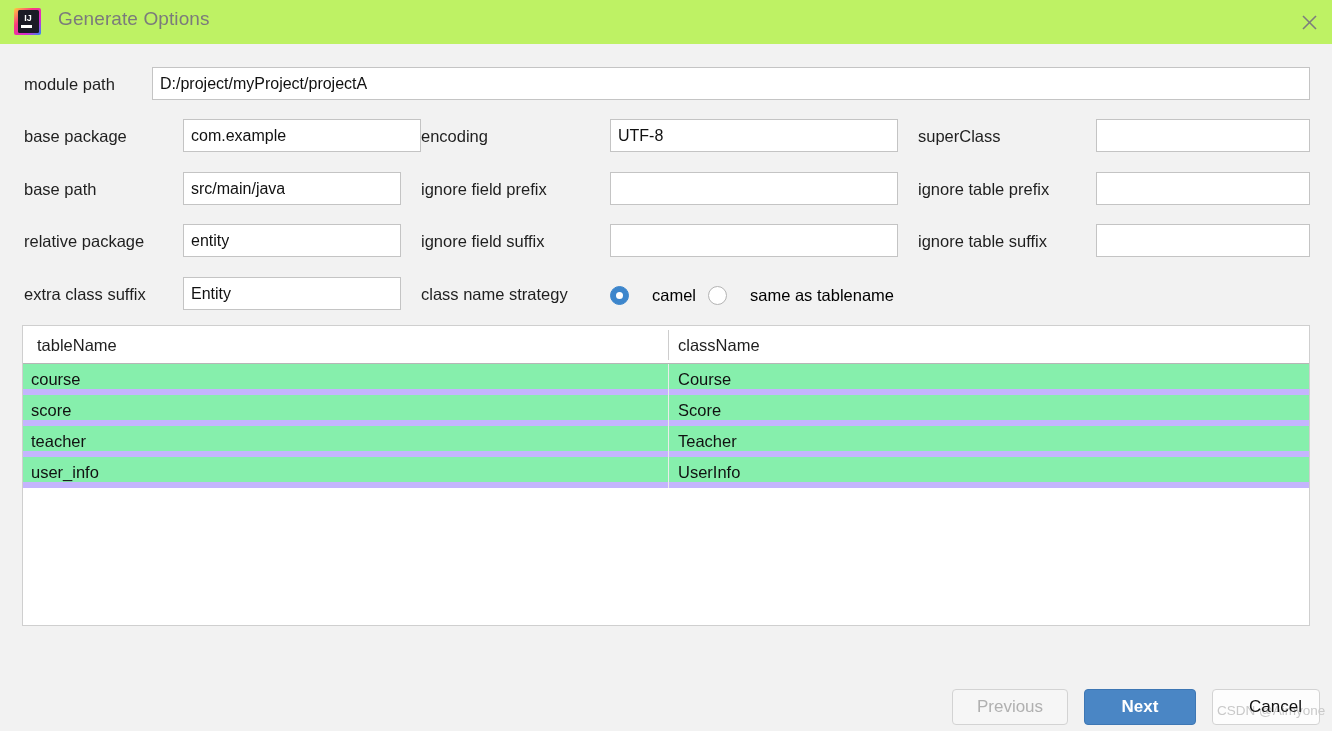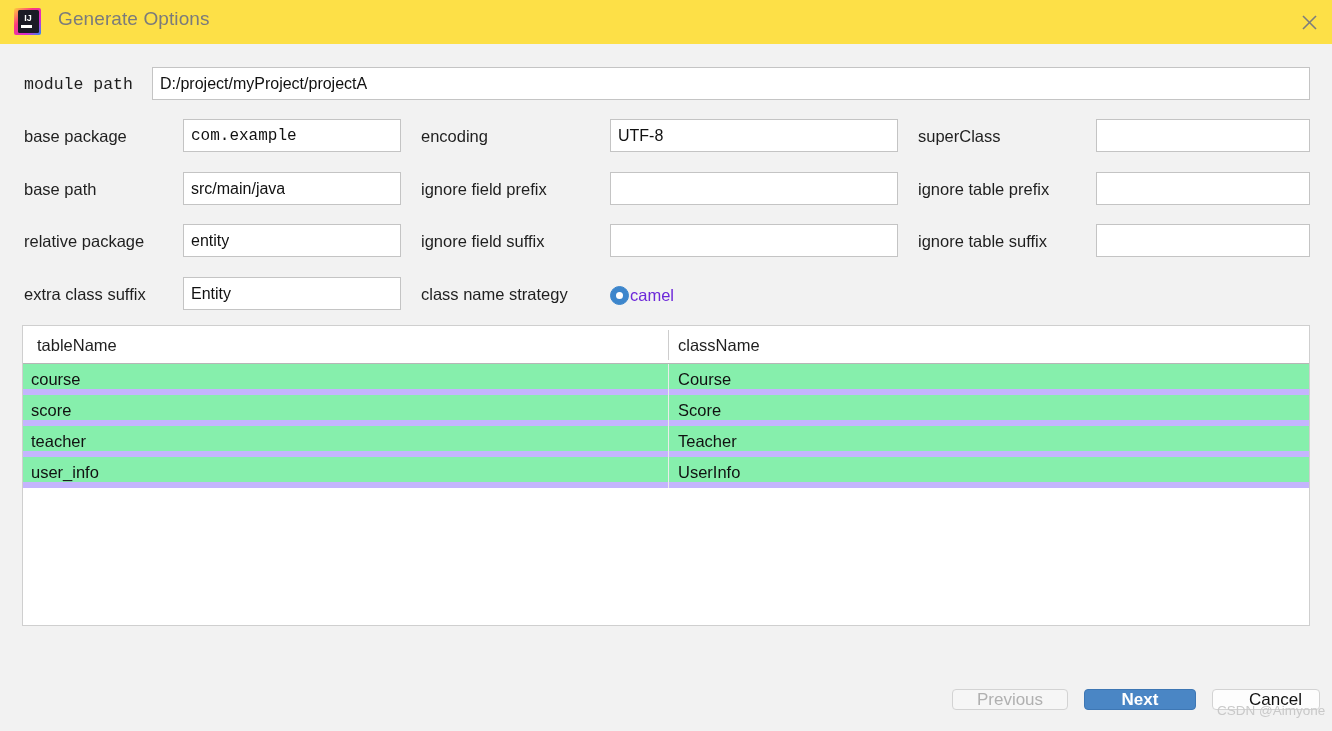--- a/index.html
+++ b/index.html
@@ -13,21 +13,21 @@
   #app {
     position: relative;
     width: 1332px; height: 731px;
     background: #f2f2f2;
   }
 
   
   .titlebar {
     position: absolute; left: 0; top: 0;
     width: 1332px; height: 44px;
-    background: #fde047;
+    background: #bef264;
     display: flex; align-items: center;
   }
   .app-logo {
     position: absolute; left: 13px; top: 7px;
     width: 30px; height: 30px;
   }
   .title-text {
     position: absolute; left: 58px; top: 8px;
     font-size: 19px; color: #7b7b7b;
     letter-spacing: .1px;
@@ -79,22 +79,22 @@
     border-color: #3d86cc;
     background: #3d86cc;
   }
   .radio.checked::after {
     content: "";
     width: 7px; height: 7px;
     border-radius: 50%;
     background: #ffffff;
   }
   .radio-label {
-    font-size: 16.5px; color: #6d28d9;
-    margin-left: 1px; white-space: nowrap;
+    font-size: 16.5px; color: #000000;
+    margin-left: 23px; white-space: nowrap;
   }
 
   
   .table-panel {
     position: absolute;
     left: 22px; top: 325px;
     width: 1288px; height: 301px;
     background: #ffffff;
     border: 1px solid #cfcfcf;
   }
@@ -136,21 +136,21 @@
   .row-div {
     position: absolute;
     left: 645px; top: 0;
     width: 1px; height: 31px;
     background: #ebebeb;
   }
 
   
   .btn {
     position: absolute;
-    height: 21px;
+    height: 36px;
     border-radius: 4px;
     display: flex; align-items: center; justify-content: center;
     font-size: 17px;
     font-family: "Liberation Sans", sans-serif;
     cursor: default;
   }
   .btn-prev {
     left: 952px; top: 689px; width: 116px;
     background: #f6f6f6;
     border: 1px solid #d3d3d3;
@@ -209,27 +209,27 @@
     <div class="close-btn">
       <span>
         <svg width="17" height="17" viewBox="0 0 17 17">
           <line x1="2" y1="2" x2="15" y2="15" stroke="#7d7d7d" stroke-width="1.6"></line>
           <line x1="15" y1="2" x2="2" y2="15" stroke="#7d7d7d" stroke-width="1.6"></line>
         </svg>
       </span>
     </div>
   </div>
 
-  <div class="label" style="left:24px; top:75px;font-family:Liberation Mono, monospace;">module path</div>
+  <div class="label" style="left:24px; top:75px;">module path</div>
   <div class="field" style="left:152px; top:67px; width:1158px;">
     <span class="field-text">D:/project/myProject/projectA</span>
   </div>
 
   <div class="label" style="left:24px; top:127px;">base package</div>
-  <div class="field" style="left:183px; top:119px; width:218px;font-family:Liberation Mono, monospace;">
+  <div class="field" style="left:183px; top:119px; width:238px;">
     <span class="field-text">com.example</span>
   </div>
 
   <div class="label" style="left:421px; top:127px;">encoding</div>
   <div class="field" style="left:610px; top:119px; width:288px;">
     <span class="field-text">UTF-8</span>
   </div>
 
   <div class="label" style="left:918px; top:127px;">superClass</div>
   <div class="field" style="left:1096px; top:119px; width:214px;">
@@ -271,20 +271,24 @@
     <span class="field-text">Entity</span>
   </div>
 
   <div class="label" style="left:421px; top:285px;">class name strategy</div>
 
   <div class="radio-wrap" style="left:610px; top:283px;">
     <span class="radio checked"></span>
     <span class="radio-label">camel</span>
   </div>
 
+  <div class="radio-wrap" style="left:708px; top:283px;">
+    <span class="radio"></span>
+    <span class="radio-label">same as tablename</span>
+  </div>
 
   <div class="table-panel">
 
     <div class="tbl-header">
       <div class="th th-0">tableName</div>
       <div class="col-div"></div>
       <div class="th th-1">className</div>
     </div>
 
     <div class="tbl-row">

